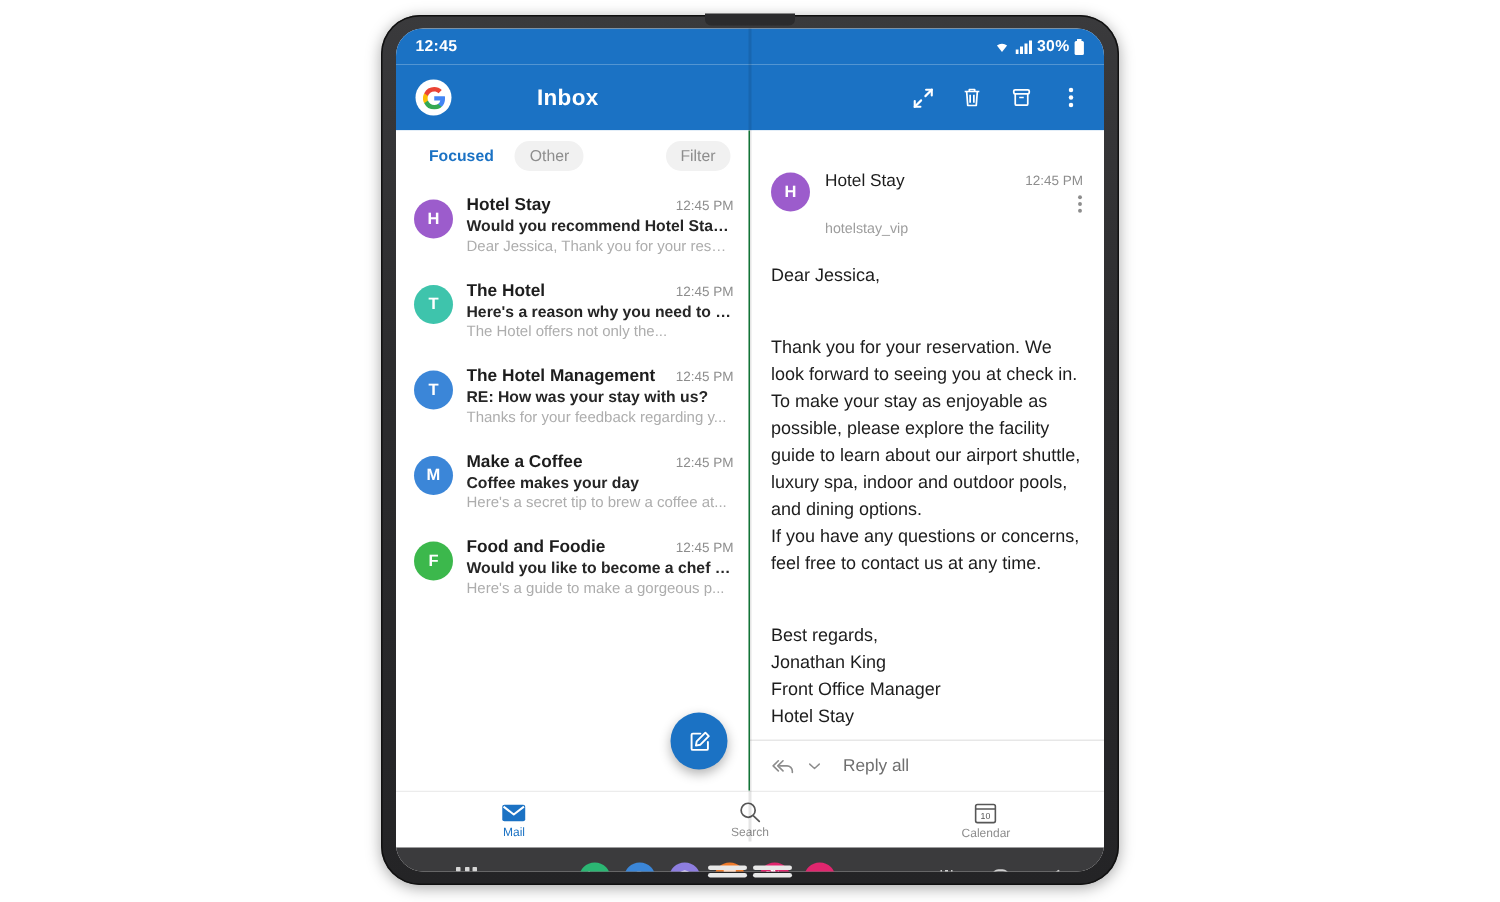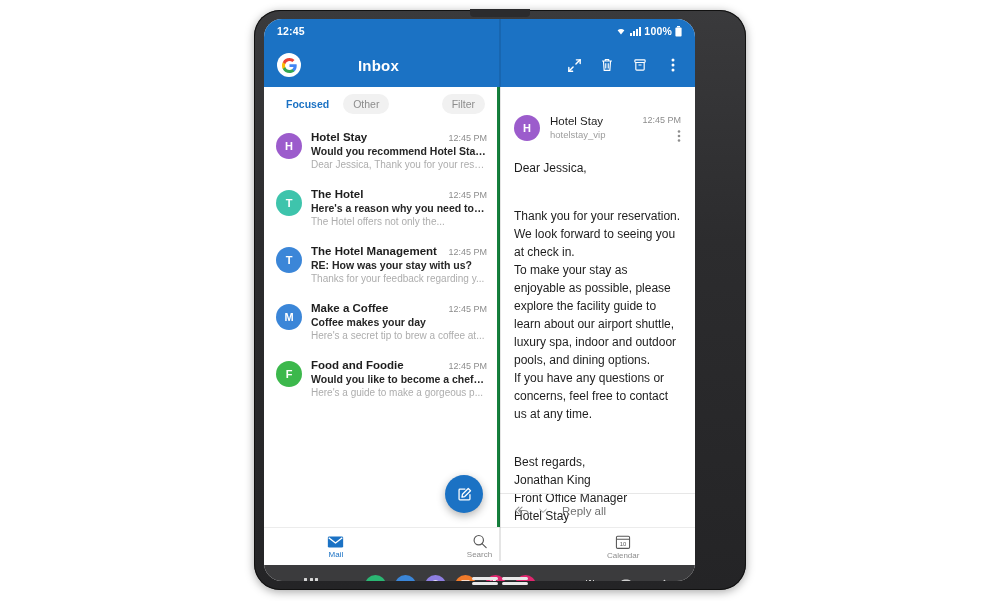--- a/index.html
+++ b/index.html
@@ -16,21 +16,21 @@
     left: 254px; top: 10px;
     width: 492px; height: 580px;
     border-radius: 26px;
     background: linear-gradient(180deg,#3a3a3c 0%, #2c2c2e 40%, #242426 100%);
     box-shadow: 0 2px 10px rgba(0,0,0,.35), 0 0 0 1px #111 inset;
     padding: 8px 8px 8px 8px;
   }
   #device-screen {
     position: absolute;
     left: 264px; top: 19px;
-    width: 431px; height: 562px;
+    width: 472px; height: 562px;
     border-radius: 18px;
     overflow: hidden;
     background: #ffffff;
   }
   
   #hinge-seam {
     position: absolute;
     left: 499px; top: 19px;
     width: 2px; height: 542px;
     background: rgba(0,0,0,.10);
@@ -106,21 +106,21 @@
   .hdr-btn { display:flex; align-items:center; justify-content:center; width:18px; height:18px; cursor:pointer; }
 
   
   #app-body {
     display: flex;
     height: 440px;
     background: #ffffff;
   }
   #pane-list {
     width: 236px;
-    border-right: 3px solid #15803d;
+    border-right: 1px solid #15803d;
     position: relative;
     background: #ffffff;
     overflow: hidden;
   }
   #pane-read {
     flex: 1;
     background: #ffffff;
     position: relative;
     overflow: hidden;
   }
@@ -201,21 +201,21 @@
     margin-top: 16px;
   }
   #read-from-avatar {
     width: 26px; height: 26px; border-radius: 50%;
     display: flex; align-items: center; justify-content: center;
     color: #fff; font-size: 11px; font-weight: bold;
     flex: 0 0 auto;
   }
   #read-from-meta { flex: 1; min-width: 0; }
   #read-from-name { font-size: 11.5px; color: #1d1d1d; }
-  #read-from-addr { font-size: 9.5px; color: #9d9d9d; margin-top: 2px; }
+  #read-from-addr { font-size: 9.5px; color: #9d9d9d; margin-top: 20px; }
   #read-from-right { text-align: right; }
   #read-from-time { font-size: 9px; color: #8d8d8d; }
   #read-overflow { margin-top: 4px; cursor: pointer; display:flex; justify-content:flex-end; }
 
   #read-body {
     margin-top: 16px;
     font-size: 12px; color: #1d1d1d; line-height: 1.5;
   }
   #read-body p { margin: 0; }
   #read-body p.gap { margin-top: 30px; }
@@ -291,21 +291,21 @@
     <span id="status-right">
       <svg class="stat-ico" width="12" height="10" viewBox="0 0 12 10">
         <path d="M6 8.6 L9.4 4.3 A5.4 5.4 0 0 0 2.6 4.3 Z" fill="#fff"></path>
       </svg>
       <svg class="stat-ico" width="11" height="10" viewBox="0 0 11 10">
         <rect x="0" y="7" width="2" height="3" fill="#fff"></rect>
         <rect x="3" y="5" width="2" height="5" fill="#fff"></rect>
         <rect x="6" y="3" width="2" height="7" fill="#fff"></rect>
         <rect x="9" y="1" width="2" height="9" fill="#fff"></rect>
       </svg>
-      <span>100%</span>
+      <span>30%</span>
       <svg class="stat-ico" width="7" height="11" viewBox="0 0 7 11">
         <rect x="2" y="0" width="3" height="1.4" fill="#fff"></rect>
         <rect x="0.4" y="1.4" width="6.2" height="9.2" rx="1" fill="#fff"></rect>
       </svg>
     </span>
   </div>
 
   <div id="app-header">
     <div id="account-avatar">
       <svg width="15" height="15" viewBox="0 0 18 18">

